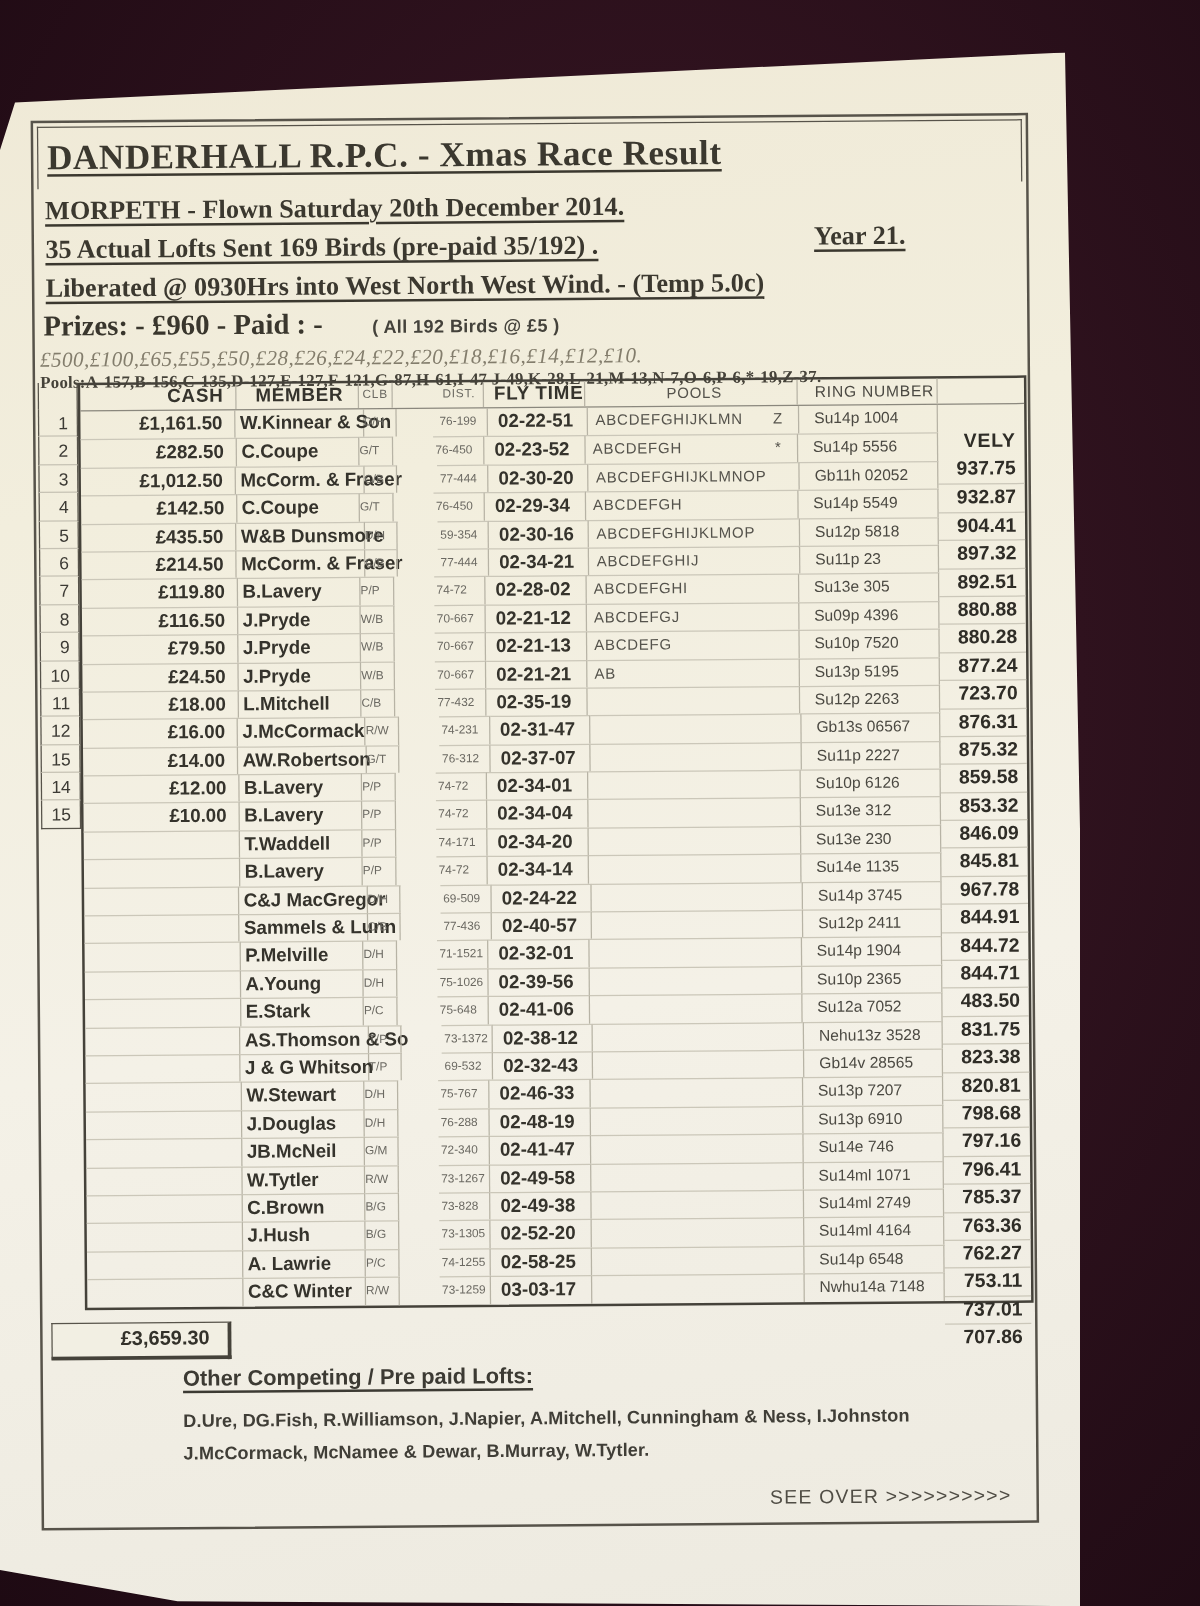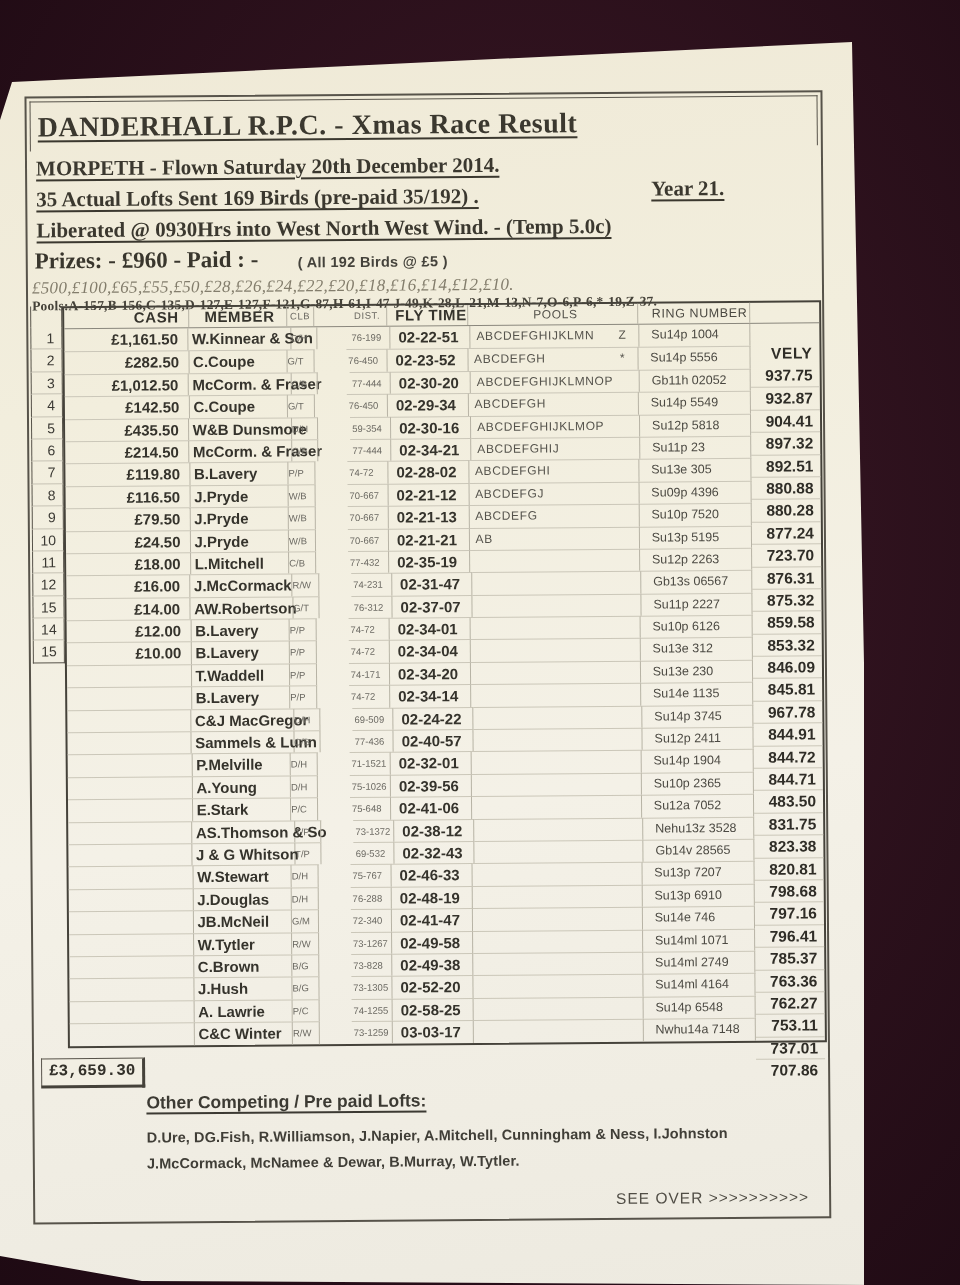--- a/index.html
+++ b/index.html
@@ -458,21 +458,21 @@
             <div class="cell c-clb">R/W</div>
             <div class="cell c-dist">73-1259</div>
             <div class="cell c-fly">03-03-17</div>
             <div class="cell c-pools"><span></span></div>
             <div class="cell c-ring">Nwhu14a 7148</div>
             <div class="cell c-vely">707.86</div>
           </div>
         </div>
     </div>
 
-    <div class="total-box" style="font-family:Liberation Mono, monospace;">£3,659.30</div>
+    <div class="total-box" style="font-family:Liberation Sans, sans-serif;padding-left:40px;">£3,659.30</div>
 
     <div class="other-head" style="font-family:'Liberation Sans',sans-serif;">Other Competing / Pre paid Lofts:</div>
     <div class="names n1" style="font-family:'Liberation Sans',sans-serif;">D.Ure, DG.Fish, R.Williamson, J.Napier, A.Mitchell, Cunningham &amp; Ness, I.Johnston</div>
     <div class="names n2" style="font-family:'Liberation Sans',sans-serif;">J.McCormack, McNamee &amp; Dewar, B.Murray, W.Tytler.</div>
 
     <div class="see-over" style="font-family:'Liberation Sans',sans-serif;">SEE OVER &gt;&gt;&gt;&gt;&gt;&gt;&gt;&gt;&gt;&gt;</div>
   </div>
 </div>
 
 </body></html>

